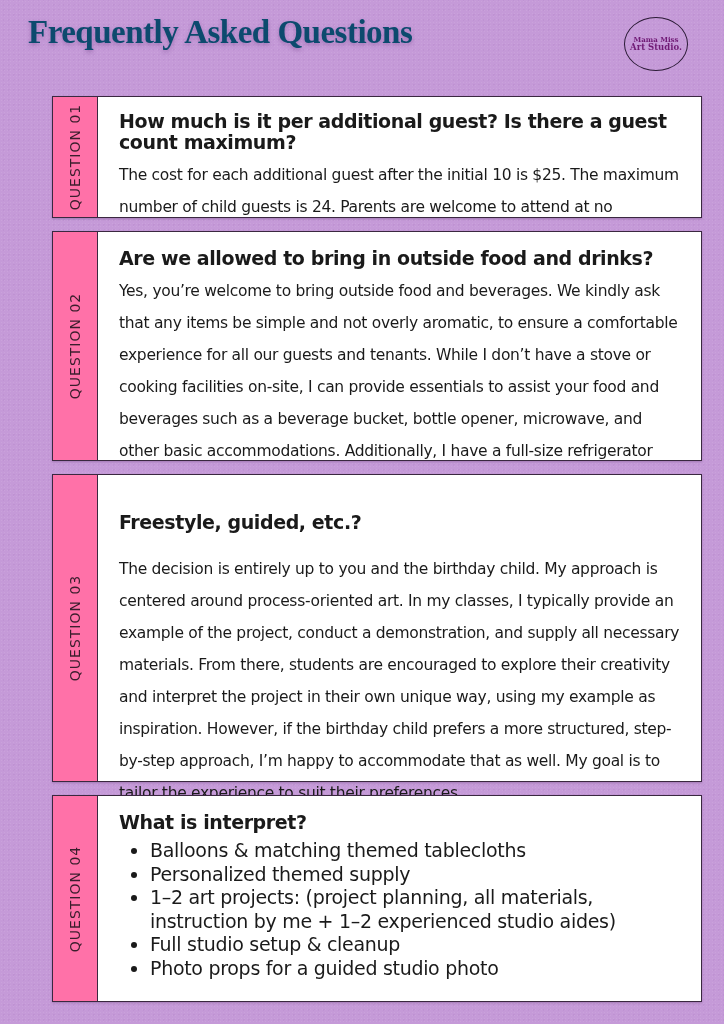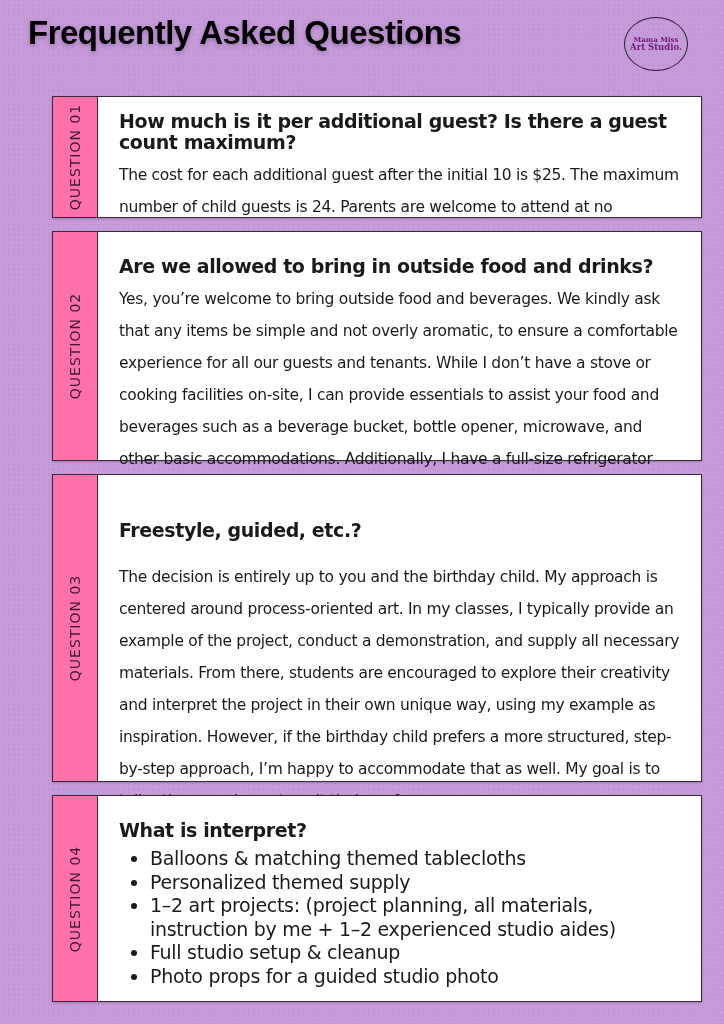--- a/index.html
+++ b/index.html
@@ -10,22 +10,22 @@
         radial-gradient(rgba(255,255,255,0.08) 1px, transparent 1px),
         radial-gradient(rgba(120,60,150,0.08) 1px, transparent 1px);
       background-size: 3px 3px, 5px 5px;
       background-position: 0 0, 1px 2px;
       position: relative;
       font-family: "DejaVu Sans", sans-serif;
       color: #1a1a1a;
     }
     .title {
       position: absolute; left: 28px; top: 14px;
-      font-family: Liberation Sans, sans-serif; font-weight: bold;
-      font-size: 33px; color: #000000; letter-spacing: -0.5px;
+      font-family: Liberation Serif, serif; font-weight: bold;
+      font-size: 33px; color: #0c4a6e; letter-spacing: -0.5px;
       text-shadow: 0 2px 4px rgba(90,40,110,0.35);
       margin: 0;
     }
     .logo {
       position: absolute; left: 624px; top: 17px;
       width: 62px; height: 52px; border: 1px solid #2a1a35; border-radius: 50%;
       display: flex; flex-direction: column; align-items: center; justify-content: center;
       font-family: "DejaVu Serif", serif; font-weight: bold; color: #701a75;
       line-height: 1.05;
     }
@@ -50,21 +50,21 @@
     .content { padding: 14px 20px 0 21px; flex: 1; }
     .q { font-weight: bold; font-size: 19px; margin: 0 0 6px 0; line-height: 21px; letter-spacing: -0.4px; }
     .a { font-size: 15.5px; line-height: 32px; margin: 0; letter-spacing: -0.3px; }
     ul { margin: 0; padding-left: 31px; font-size: 19px; line-height: 23.5px; letter-spacing: -0.3px; }
     li { padding-left: 0; }
     #c1 { top: 96px; height: 122px; }
     #c2 { top: 231px; height: 230px; }
     #c3 { top: 474px; height: 308px; }
     #c4 { top: 795px; height: 207px; }
     #c3 .q { margin-bottom: 20px; }
-    #c2 .content, #c3 .content, #c4 .content { padding-top: 24px; }
+    #c2 .content, #c3 .content, #c4 .content { padding-top: 16px; }
   </style>
 </head>
 <body>
 
 <h1 class="title">Frequently Asked Questions</h1>
 <div class="logo">
   <span class="l1">Mama Miss</span>
   <span class="l2">Art Studio.</span>
 </div>
 

